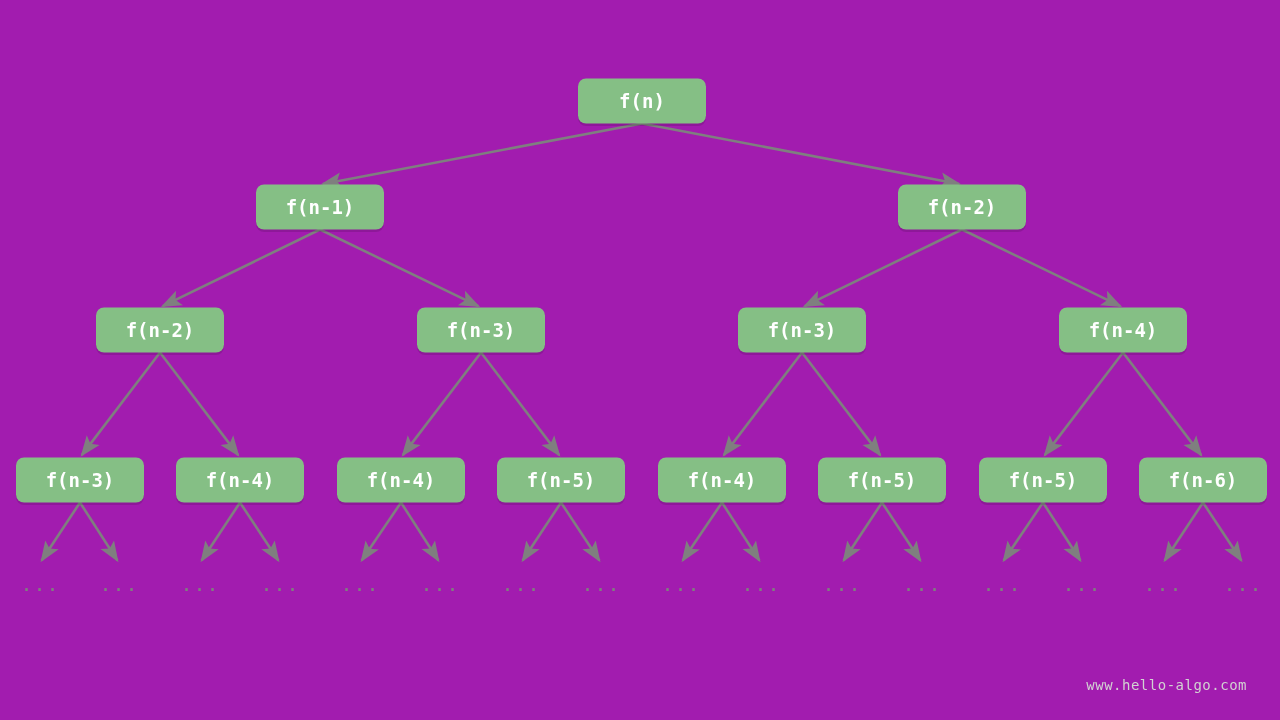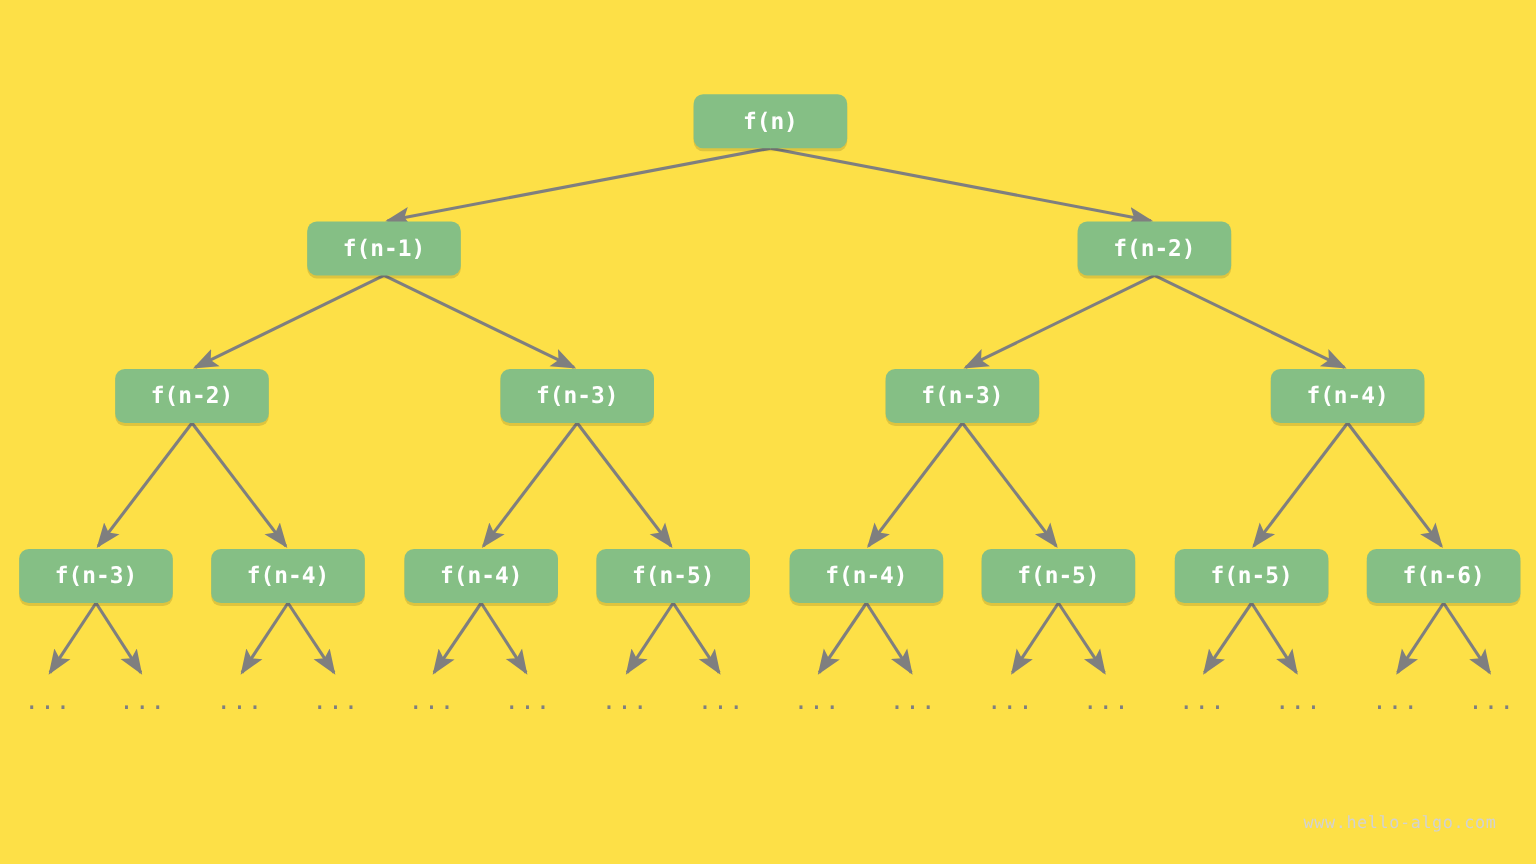--- a/index.html
+++ b/index.html
@@ -10,21 +10,21 @@
   body {
     width: 1280px;
     height: 720px;
     overflow: hidden;
     font-family: "DejaVu Sans Mono", "Liberation Mono", monospace;
   }
   #diagram-root {
     position: relative;
     width: 1280px;
     height: 720px;
-    background: #fde047;
+    background: #a21caf;
   }
   svg.tree-canvas {
     position: absolute;
     top: 0;
     left: 0;
     width: 1280px;
     height: 720px;
     display: block;
   }
   .node-rect {

